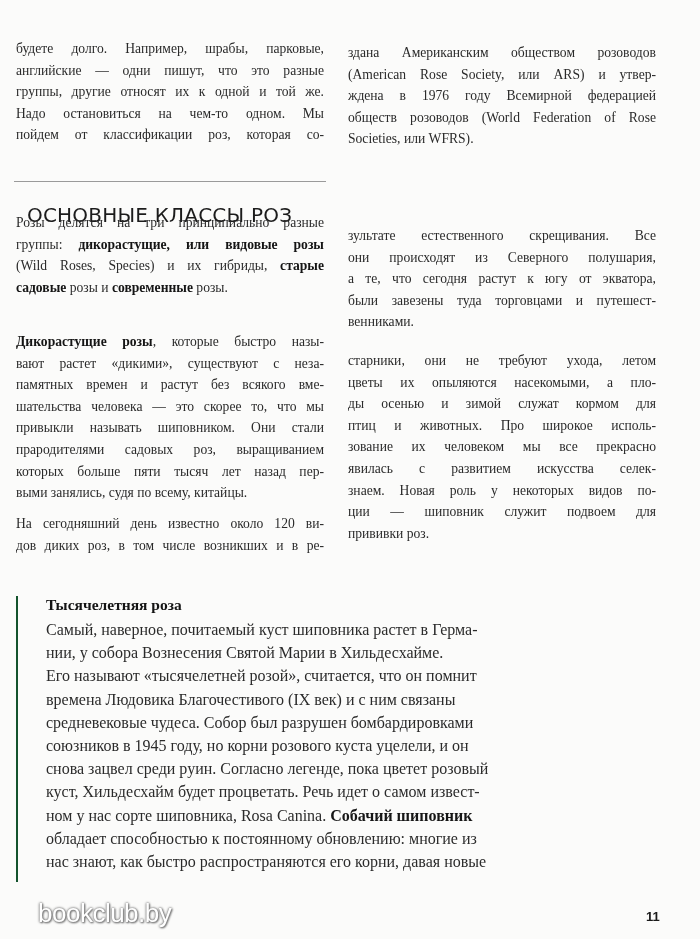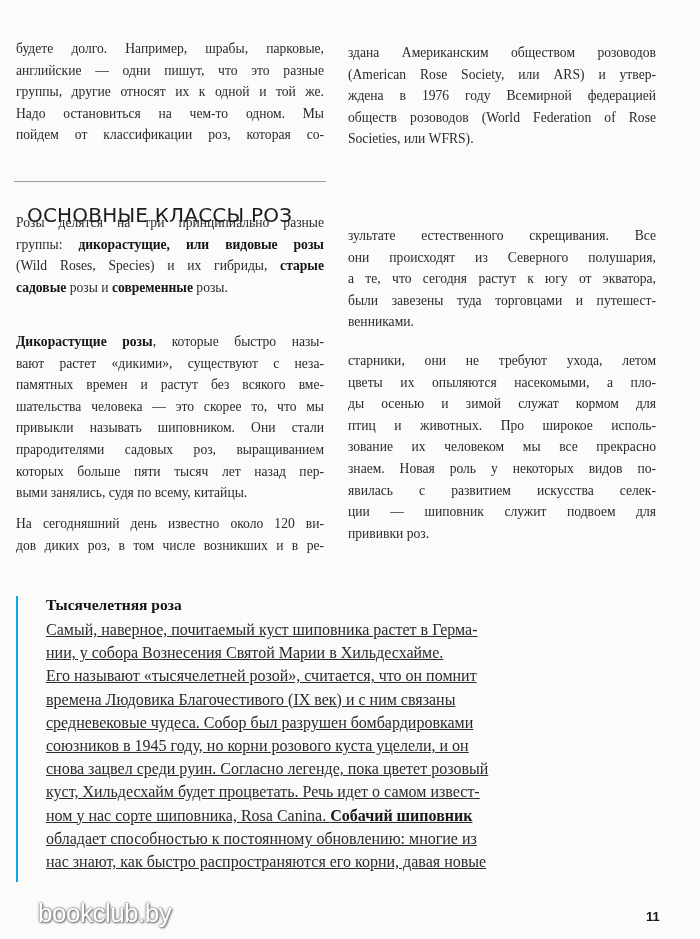--- a/index.html
+++ b/index.html
@@ -30,32 +30,32 @@
   }
   .section-title {
     position: absolute; left: 15px; top: 191px;
     font-family: "DejaVu Sans", "Liberation Sans", sans-serif;
     font-size: 20px; font-weight: normal; letter-spacing: 0.2px; color: #1c1c1c;
     margin: 12px; white-space: nowrap;
   }
 
   .sidebar {
     position: absolute; left: 16px; top: 596px; width: 640px; height: 286px;
-    border-left: 2px solid #0ea5e9;
+    border-left: 2px solid #14532d;
   }
   .sidebar-title {
     position: absolute; left: 28px; top: 0px; margin: 0;
     font-family: "Liberation Serif", "DejaVu Serif", serif;
     font-weight: bold; font-size: 15.5px; color: #141414;
   }
   .sidebar-body {
     position: absolute; left: 28px; top: 22px; width: 580px;
     font-size: 16px; line-height: 23.2px; color: #2b2b2b; margin: 0;
   }
-  .sidebar-body .line { text-align: left; text-align-last: left; text-decoration: underline; }
+  .sidebar-body .line { text-align: left; text-align-last: left; }
   .sidebar-body b { font-weight: bold; color: #161616; }
 
   .watermark {
     position: absolute; left: 10px; top: 898px;
     font-family: "Liberation Sans", "DejaVu Sans", sans-serif;
     font-size: 26px; color: #ffffff; letter-spacing: -0.5px;
     text-shadow: 0 0 2px #7a7a7a, 0 0 3px #8a8a8a, 1px 1px 2px #6a6a6a;
     margin-left: 28px;
   }
   .page-number {
@@ -131,22 +131,22 @@
     </p>
   </div>
 
   <div class="col col-right" style="top:350px;">
     <p class="para">
       <span class="line">старники, они не требуют ухода, летом</span>
       <span class="line">цветы их опыляются насекомыми, а пло-</span>
       <span class="line">ды осенью и зимой служат кормом для</span>
       <span class="line">птиц и животных. Про широкое исполь-</span>
       <span class="line">зование их человеком мы все прекрасно</span>
+      <span class="line">явилась с развитием искусства селек-</span>
       <span class="line">знаем. Новая роль у некоторых видов по-</span>
-      <span class="line">явилась с развитием искусства селек-</span>
       <span class="line">ции — шиповник служит подвоем для</span>
       <span class="line last">прививки роз.</span>
     </p>
   </div>
 
   <div class="sidebar">
     <h3 class="sidebar-title">Тысячелетняя роза</h3>
     <p class="sidebar-body">
       <span class="line">Самый, наверное, почитаемый куст шиповника растет в Герма-</span>
       <span class="line">нии, у собора Вознесения Святой Марии в Хильдесхайме.</span>

